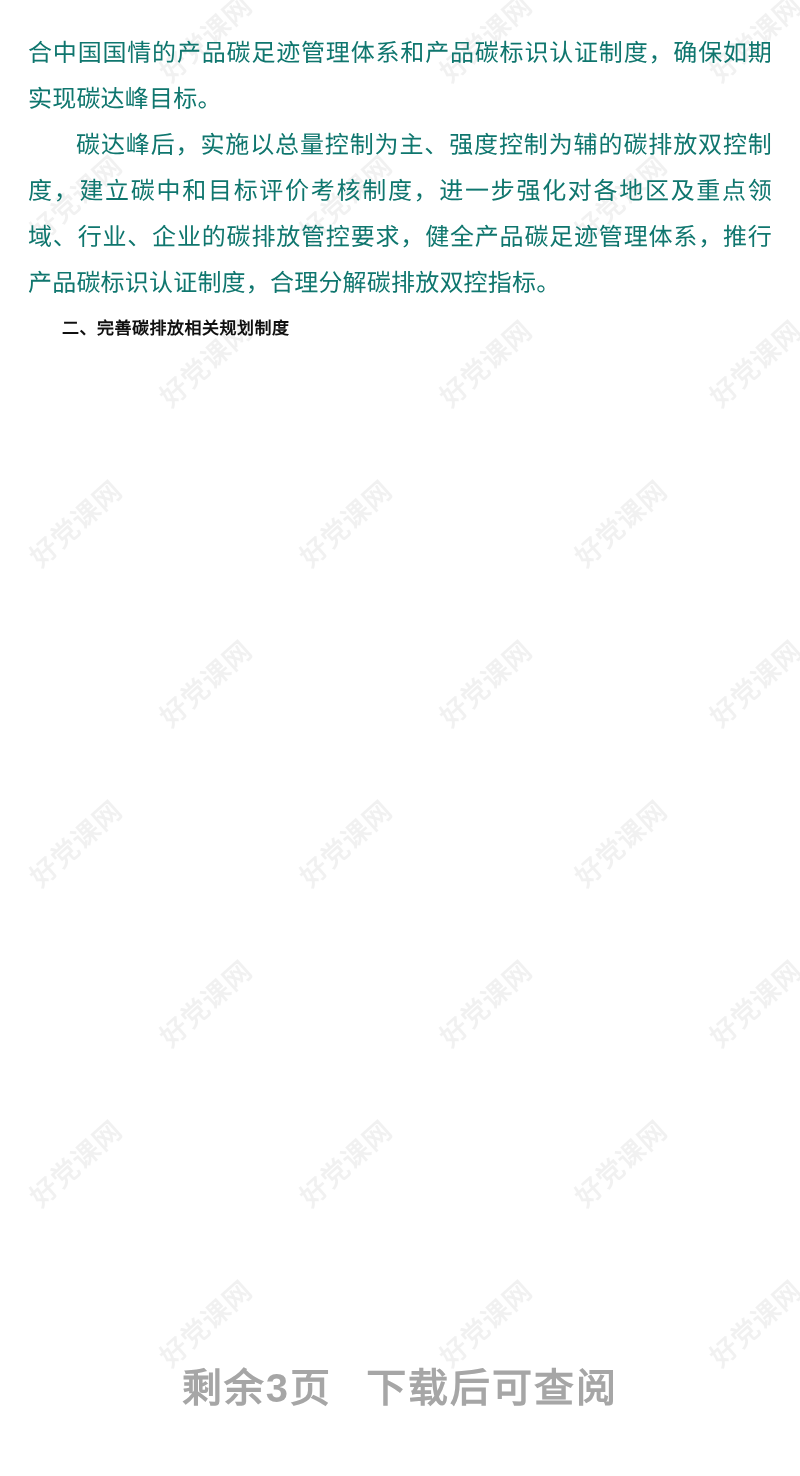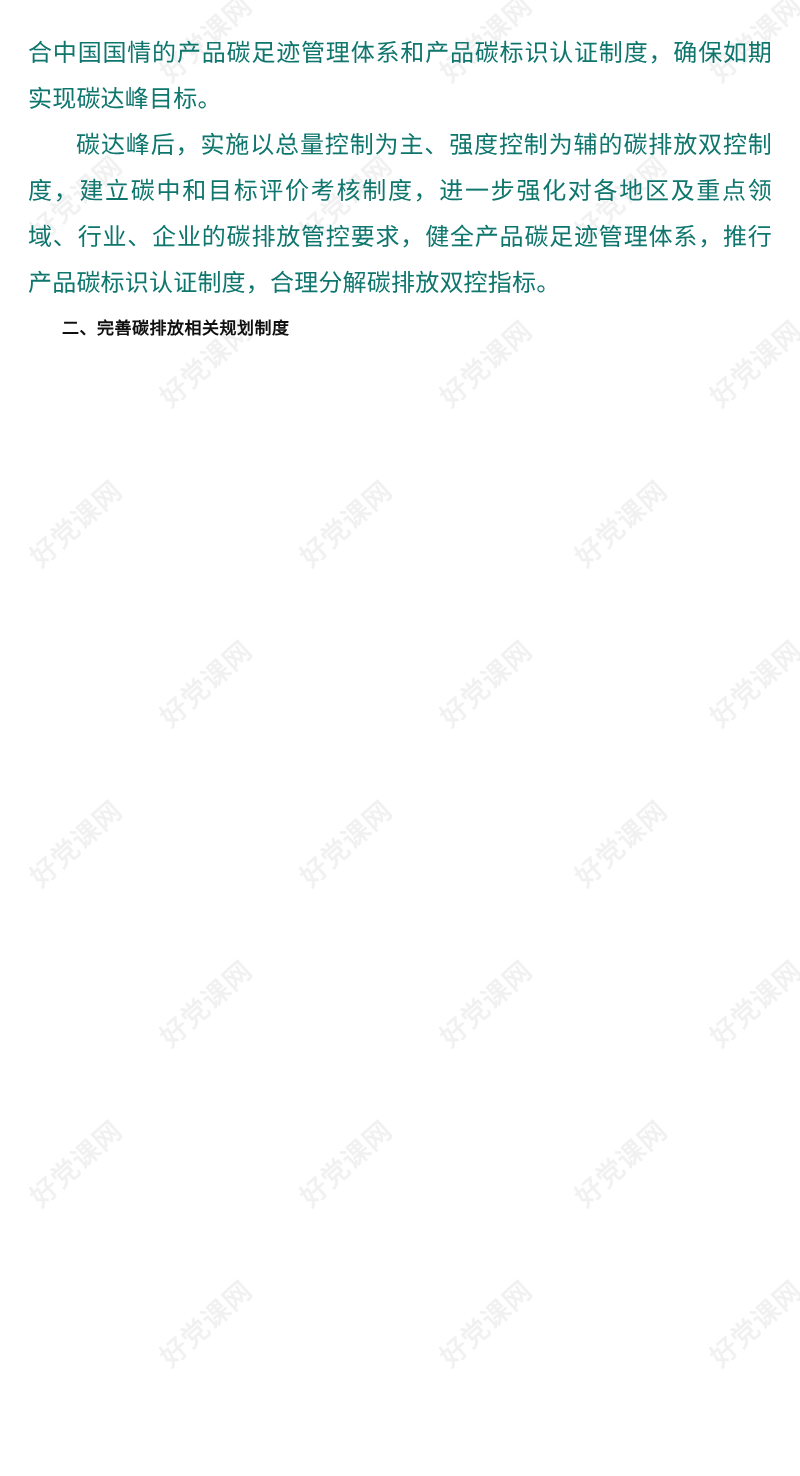--- a/index.html
+++ b/index.html
@@ -141,14 +141,17 @@
 
   <div class="doc-body">
     <div class="spacer-top"></div>
     <div id="blocks-container">
         <p class="para no-indent">合中国国情的产品碳足迹管理体系和产品碳标识认证制度，确保如期实现碳达峰目标。</p>
         <p class="para">碳达峰后，实施以总量控制为主、强度控制为辅的碳排放双控制度，建立碳中和目标评价考核制度，进一步强化对各地区及重点领域、行业、企业的碳排放管控要求，健全产品碳足迹管理体系，推行产品碳标识认证制度，合理分解碳排放双控指标。</p>
         <p class="heading">二、完善碳排放相关规划制度</p>
       </div>
   </div>
 
+  <div class="footer-notice">
+    <span>剩余3页</span><span class="gap"></span><span>下载后可查阅</span>
+  </div>
 
 </div>
 
 </body></html>

